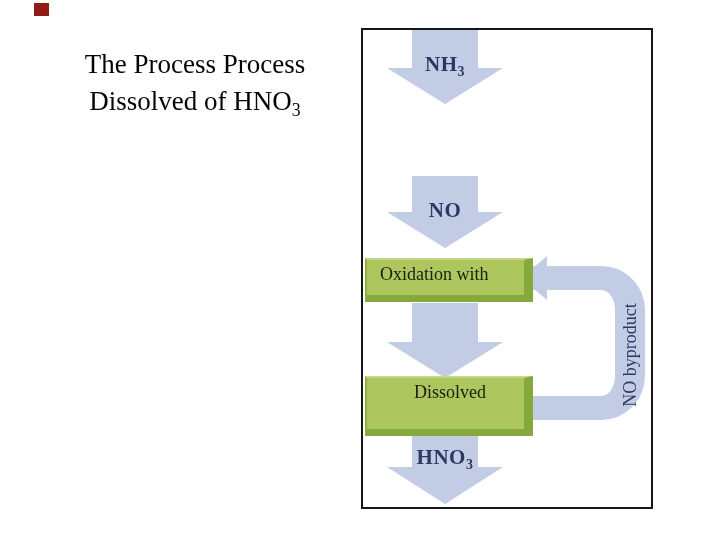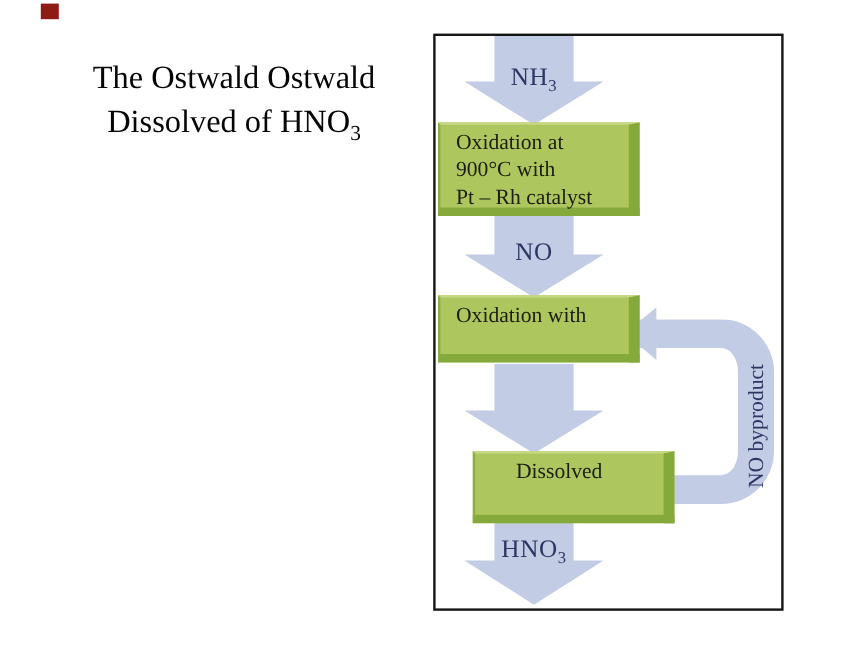--- a/index.html
+++ b/index.html
@@ -28,41 +28,41 @@
   
   .arrow { position:absolute; left:24px; width:116px; background:#c3cce5; z-index:2; }
   .a1 { top:0px;   height:74px; clip-path:polygon(25px 0,91px 0,91px 38px,116px 38px,58px 74px,0 38px,25px 38px); }
   .a2 { top:146px; height:72px; clip-path:polygon(25px 0,91px 0,91px 36px,116px 36px,58px 72px,0 36px,25px 36px); }
   .a3 { top:273px; height:75px; clip-path:polygon(25px 0,91px 0,91px 39px,116px 39px,58px 75px,0 39px,25px 39px); }
   .a4 { top:403px; height:71px; clip-path:polygon(25px 0,91px 0,91px 34px,116px 34px,58px 71px,0 34px,25px 34px); }
 
   
   .alabel {
     position:absolute; left:24px; width:116px; text-align:center; z-index:4;
-    font-size:21px; color:#2d3763; letter-spacing:0.5px;
+    font-size:21px; color:#2d3763; letter-spacing:0.5px;font-weight:bold;
   }
   .alabel sub { font-size:0.66em; line-height:0; }
   .l-nh3  { top:22px; }
   .l-no   { top:168px; }
   .l-no2  { top:291px; }
   .l-hno3 { top:415px; }
 
   
   .box {
     position:absolute; left:2px; width:168px; box-sizing:border-box; z-index:3;
     background:#adc75e;
     border-top:2px solid #c6d884; border-left:2px solid #90ad44;
     border-right:9px solid #85a93a; border-bottom:7px solid #85a93a;
     color:#1d1d10; font-size:18px; line-height:23px;
     padding:3px 0 0 13px;
   }
   .box sub { font-size:0.68em; line-height:0; }
   .b1 { top:72px;  height:78px; }
-  .b2 { top:216px; height:56px; }
-  .b3 { top:346px; height:60px; padding-left:34px;margin-left:29px; }
+  .b2 { top:228px; height:44px; }
+  .b3 { top:346px; height:60px; padding-left:47px; }
 
   
   .loop {
     position:absolute; left:160px; top:236px; width:122px; height:154px; z-index:1;
     box-sizing:border-box; background:transparent;
     border-top:24px solid #c3cce5; border-right:30px solid #c3cce5; border-bottom:24px solid #c3cce5;
     border-radius:0 44px 44px 0;
   }
   .loop-head {
     position:absolute; left:158px; top:226px; width:0; height:0; z-index:1;
@@ -76,44 +76,39 @@
   }
 </style>
 </head>
 <body>
 
 <div class="slide">
 
   <div class="accent"></div>
 
   <div class="title">
-    <div>The Ostwald Ostwald</div>
+    <div>The Process Process</div>
     <div><span>Dissolved of HNO</span><sub>3</sub></div>
   </div>
 
   <div class="frame">
 
     <div class="loop"></div>
     <div class="loop-head"></div>
     <div class="vlabel"><span>NO byproduct</span></div>
 
     <div class="arrow a1"></div>
     <div class="arrow a2"></div>
     <div class="arrow a3"></div>
     <div class="arrow a4"></div>
 
     <div class="alabel l-nh3"><span>NH</span><sub>3</sub></div>
     <div class="alabel l-no"><span>NO</span><sub></sub></div>
     <div class="alabel l-hno3"><span>HNO</span><sub>3</sub></div>
 
-    <div class="box b1">
-      <div>Oxidation at</div>
-      <div>900°C with</div>
-      <div>Pt – Rh catalyst</div>
-    </div>
 
     <div class="box b2">
       <div>Oxidation with</div>
     </div>
 
     <div class="box b3">
       <div>Dissolved</div>
     </div>
 
   </div>

